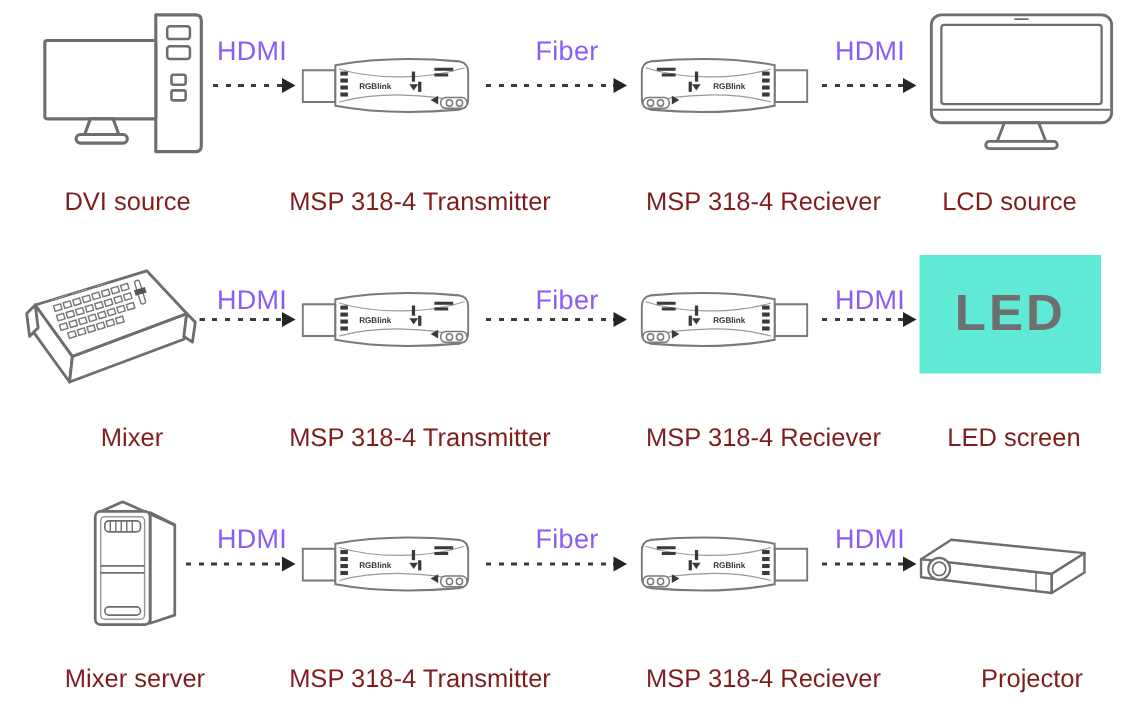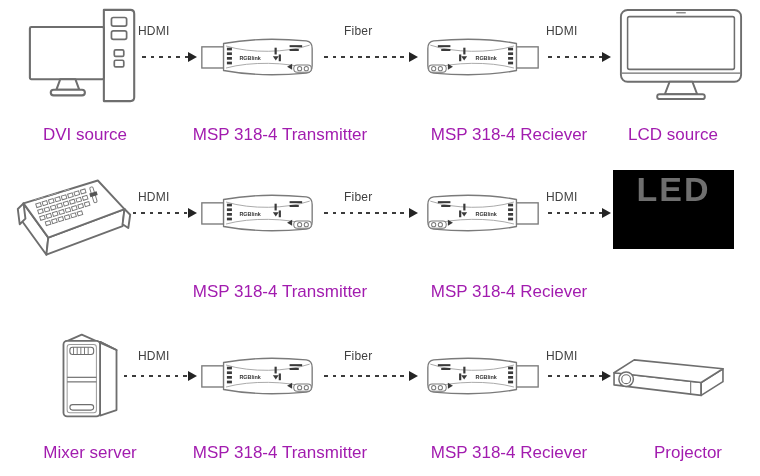--- a/index.html
+++ b/index.html
@@ -2,37 +2,37 @@
 <html><head>
 <meta charset="utf-8">
 <style>
   html,body{margin:0;padding:0;background:#fff;}
   .stage{
     position:relative;width:760px;height:476px;background:#ffffff;
     font-family:"Liberation Sans",sans-serif;overflow:hidden;
   }
   .icon,.device{position:absolute;}
   .link-label{
-    position:absolute;text-align:left;font-size:12px;color:#404040;
+    position:absolute;text-align:center;font-size:18px;color:#8b5cf6;
     letter-spacing:.2px;white-space:nowrap;
   }
   .arrow{position:absolute;display:flex;align-items:center;height:12px;}
   .arrow .dash{
     flex:1;height:2.6px;
     background:repeating-linear-gradient(90deg,#3b3b3b 0 3.5px,transparent 3.5px 8.5px);
   }
   .arrow .head{
     width:0;height:0;border-top:5px solid transparent;border-bottom:5px solid transparent;
     border-left:9px solid #242424;margin-left:-1px;flex:0 0 auto;
   }
   .caption{
-    position:absolute;text-align:center;font-size:17px;color:#a21caf;white-space:nowrap;
+    position:absolute;text-align:center;font-size:17px;color:#7f1d1d;white-space:nowrap;
   }
   .led-panel{
-    position:absolute;background:#000000;display:flex;justify-content:center;
+    position:absolute;background:#5eead4;display:flex;align-items:center;justify-content:center;
   }
   .led-panel span{
     font-size:34px;font-weight:bold;color:#6f6f6f;letter-spacing:2px;
     font-family:"Liberation Sans",sans-serif;
   }
 </style>
 </head>
 <body>
 
 <svg width="0" height="0" style="position:absolute" aria-hidden="true">
@@ -212,22 +212,24 @@
   <span class="link-label" style="left:546px;top:190px;width:68px">HDMI</span>
   <div class="arrow" style="left:548px;top:207px;width:63px">
       <span class="dash"></span>
       <span class="head"></span>
     </div>
 
   <div class="led-panel" style="left:613px;top:170px;width:121px;height:79px">
     <span>LED</span>
   </div>
 
+  <span class="caption" style="left:13px;top:282px;width:150px">Mixer</span>
   <span class="caption" style="left:190px;top:282px;width:180px">MSP 318-4 Transmitter</span>
   <span class="caption" style="left:419px;top:282px;width:180px">MSP 318-4 Reciever</span>
+  <span class="caption" style="left:601px;top:282px;width:150px">LED screen</span>
 
   <svg class="icon" style="left:58px;top:330px" width="64" height="91" viewBox="0 0 70 100" preserveAspectRatio="none">
       <use href="#sym-server"></use>
     </svg>
 
   <span class="link-label" style="left:138px;top:349px;width:60px">HDMI</span>
   <div class="arrow" style="left:124px;top:370px;width:73px">
       <span class="dash"></span>
       <span class="head"></span>
     </div>

